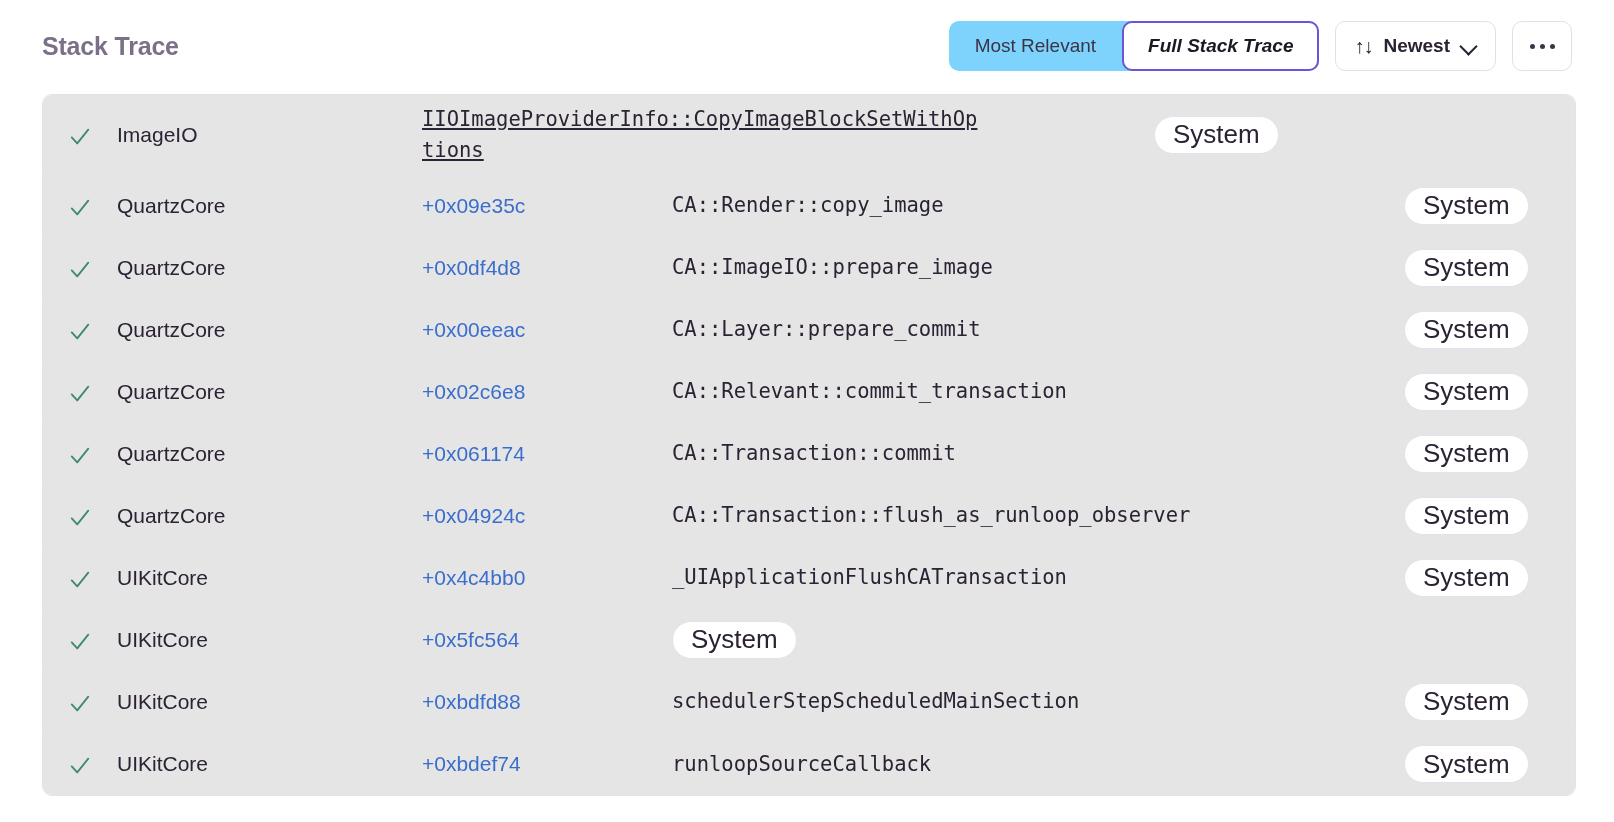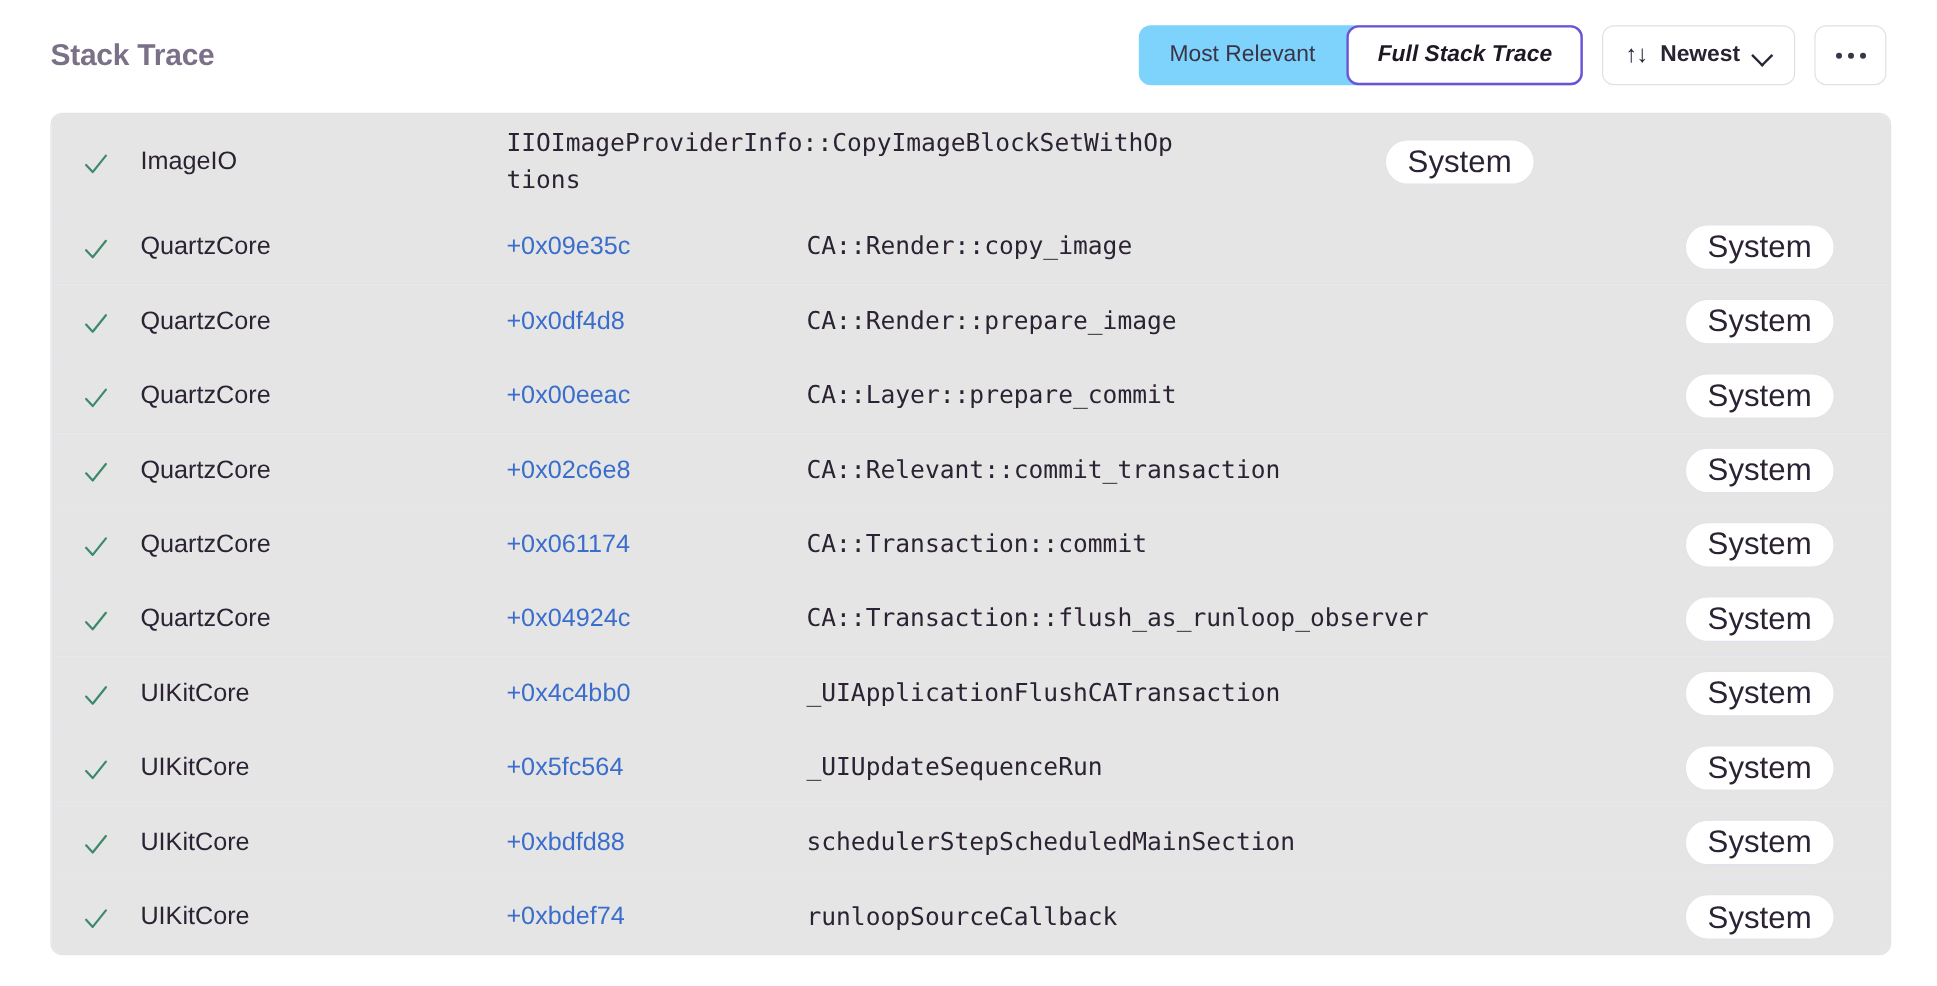--- a/index.html
+++ b/index.html
@@ -237,20 +237,21 @@
     box-sizing: border-box;
     white-space: nowrap;
   }
 
   
   .frame-row.tall {
     min-height: 80px;
   }
   .frame-row.tall .cell-function {
     white-space: pre-line;
+    text-decoration: underline;
   }
 </style>
 </head>
 <body>
 
 <div class="page">
 
   <div class="header">
 
     <div class="panel-title">Stack Trace</div>
@@ -310,21 +311,21 @@
     </div>
 
     <div class="frame-row">
       <div class="cell-check">
         <svg class="check-icon" viewBox="0 0 24 24" fill="none">
           <path d="M3 12.5 L9 19 L21 4" stroke="#3d8a6a" stroke-width="2" stroke-linecap="round" stroke-linejoin="round"></path>
         </svg>
       </div>
       <div class="cell-module">QuartzCore</div>
       <div class="cell-offset">+0x0df4d8</div>
-      <div class="cell-function">CA::Render::prepare_image</div>
+      <div class="cell-function">CA::ImageIO::prepare_image</div>
       <div class="cell-badge">
         <span class="badge">System</span>
       </div>
     </div>
 
     <div class="frame-row">
       <div class="cell-check">
         <svg class="check-icon" viewBox="0 0 24 24" fill="none">
           <path d="M3 12.5 L9 19 L21 4" stroke="#3d8a6a" stroke-width="2" stroke-linecap="round" stroke-linejoin="round"></path>
         </svg>
@@ -394,21 +395,20 @@
     </div>
 
     <div class="frame-row">
       <div class="cell-check">
         <svg class="check-icon" viewBox="0 0 24 24" fill="none">
           <path d="M3 12.5 L9 19 L21 4" stroke="#3d8a6a" stroke-width="2" stroke-linecap="round" stroke-linejoin="round"></path>
         </svg>
       </div>
       <div class="cell-module">UIKitCore</div>
       <div class="cell-offset">+0x5fc564</div>
-      <div class="cell-function">_UIUpdateSequenceRun</div>
       <div class="cell-badge">
         <span class="badge">System</span>
       </div>
     </div>
 
     <div class="frame-row">
       <div class="cell-check">
         <svg class="check-icon" viewBox="0 0 24 24" fill="none">
           <path d="M3 12.5 L9 19 L21 4" stroke="#3d8a6a" stroke-width="2" stroke-linecap="round" stroke-linejoin="round"></path>
         </svg>

